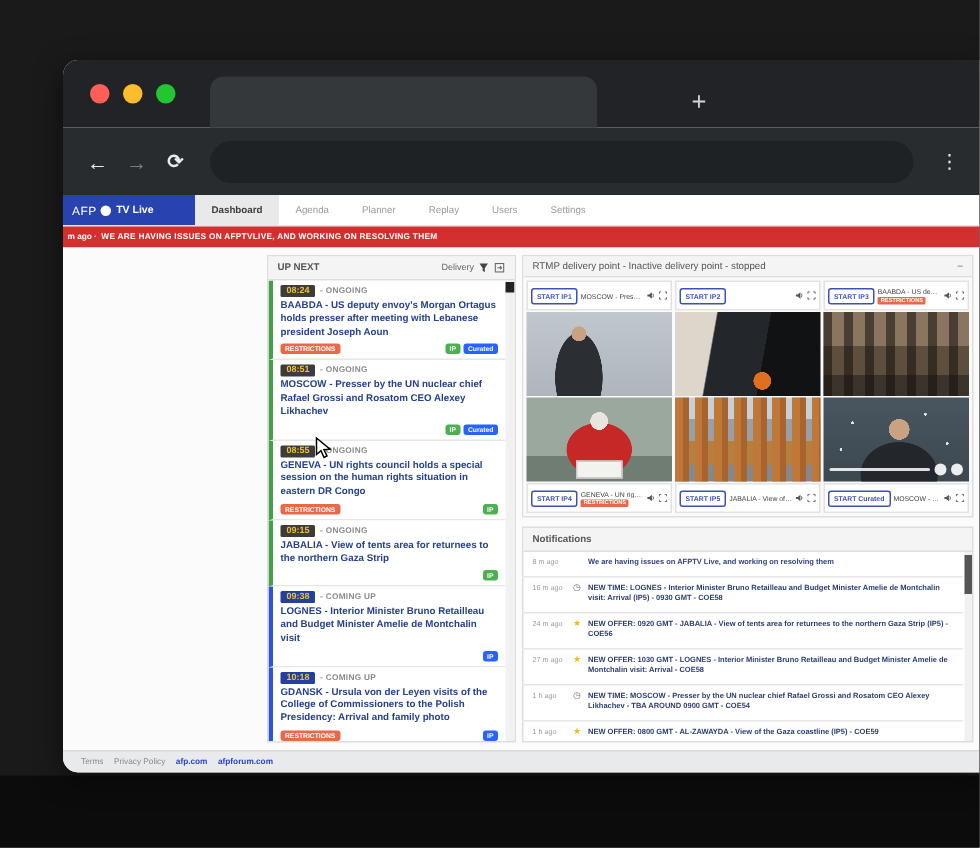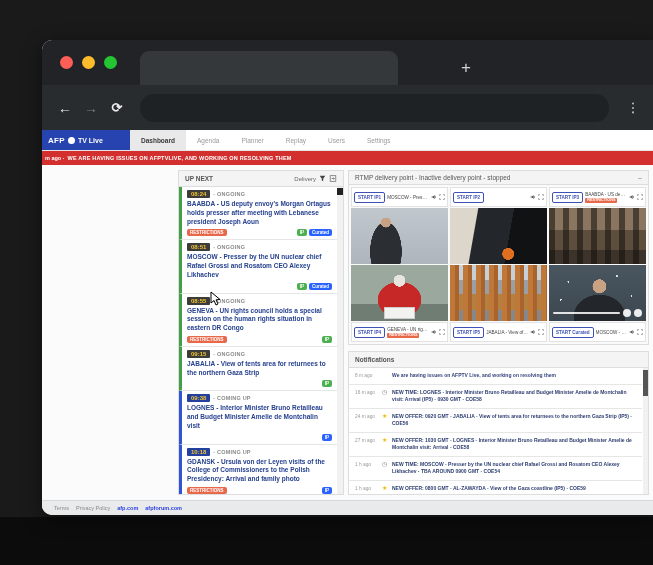--- a/index.html
+++ b/index.html
@@ -24,21 +24,21 @@
   .navbtn { width:26px; text-align:center; font-size:14px; color:#e8eaed; }
   .navbtn.back{ margin-left:10px; }
   .navbtn.fwd{ color:#777d82; }
   .navbtn.reload{ font-size:13px; font-weight:bold; }
   .urlbar { flex:1; height:28px; margin:0 14px 0 10px; background:#1f2225; border-radius:14px; }
   .kebab { width:20px; margin-right:10px; color:#e8eaed; font-size:13px; text-align:center; }
 
   
   .appheader { height:21px; display:flex; background:#fff; border-bottom:1px solid #e4e4e4; }
   .logo { width:88px; background:#2743b0; color:#fff; display:flex; align-items:center; padding-left:6px; gap:3px; }
-  .logo .afp { font-weight:bold; font-size:8px; letter-spacing:.3px; }
+  .logo .afp { font-weight:normal; font-size:8px; letter-spacing:.3px; }
   .logo .dot { width:7px; height:7px; background:#fff; border-radius:50%; }
   .logo .prod { font-weight:bold; font-size:7px; }
   .appnav { display:flex; align-items:stretch; }
   .navitem { display:flex; align-items:center; padding:0 11px; font-size:6.5px; color:#9a9a9a; }
   .navitem.active { background:#e9e9e9; color:#3a3a3a; font-weight:bold; }
 
   
   .alert { height:14px; background:#d32f2f; color:#fff; display:flex; align-items:center; padding-left:3px; }
   .alert .pre { font-size:5.5px; margin-right:3px; font-weight:bold; }
   .alert .msg { font-size:5.5px; font-weight:bold; letter-spacing:.2px; }

